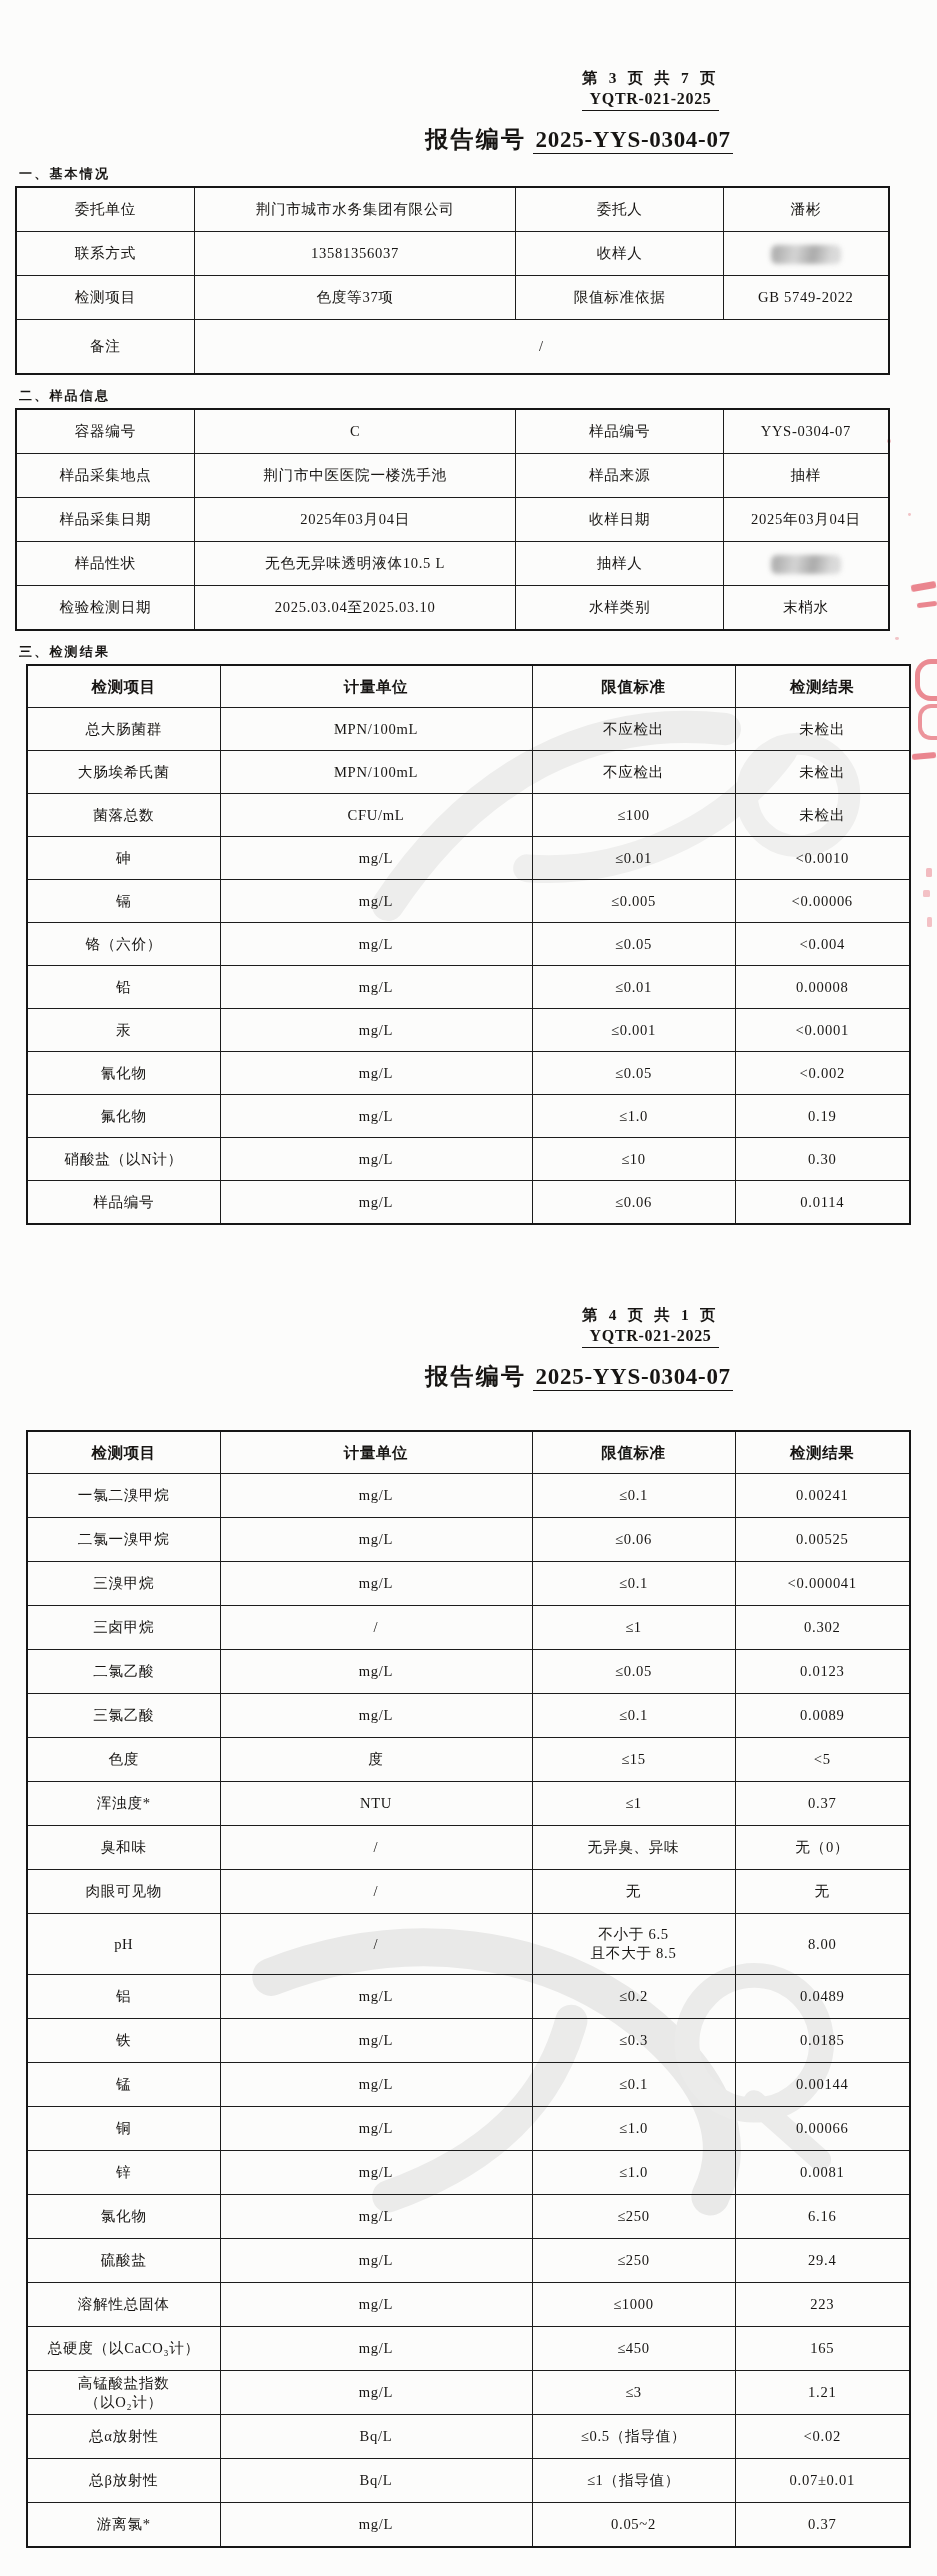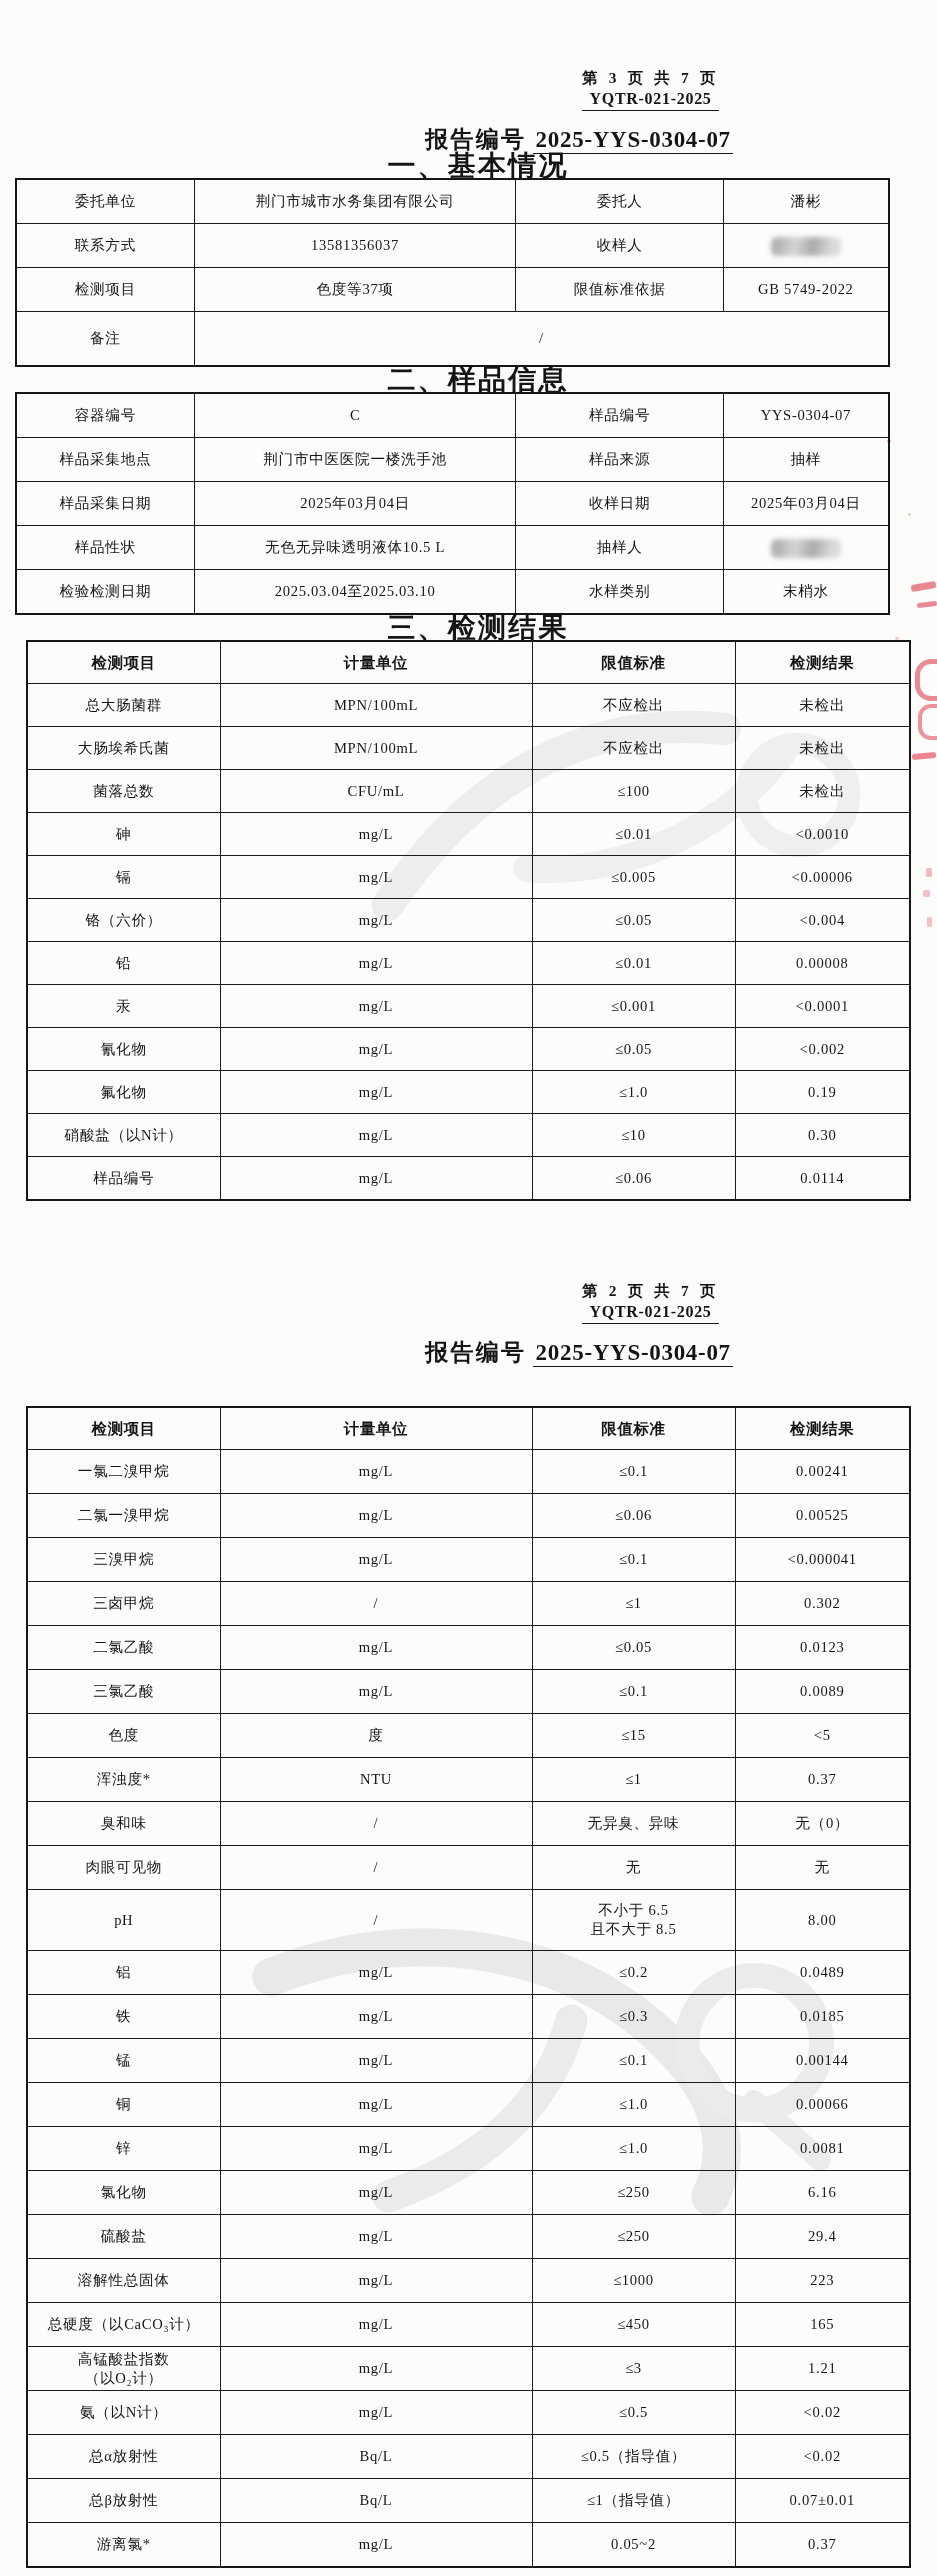--- a/index.html
+++ b/index.html
@@ -17,21 +17,21 @@
   .content{position:relative;z-index:2;}
   
   .page-head{width:fit-content;margin:0 218px 0 auto;text-align:center;}
   .page-head .pnum{font-size:15.4px;font-weight:bold;letter-spacing:3.7px;line-height:22px;}
   .page-head .code{font-size:16px;font-weight:bold;letter-spacing:0.7px;line-height:20.5px;
                    border-bottom:1.5px solid #171513;padding:0 1.5px 0.7px;}
   .report-line{width:fit-content;margin:16px 204px 0 auto;font-size:23px;font-weight:bold;line-height:26px;}
   .report-line .lbl{letter-spacing:2.2px;margin-right:7.3px;}
   .report-line .num{border-bottom:1.8px solid #171513;letter-spacing:0.7px;padding:0 2.2px 0.7px;}
   
-  h2.sec{font-size:28px;font-weight:bold;letter-spacing:2.2px;margin:0 0 0 19px;line-height:25px;text-align:center;}
+  h2.sec{font-size:13px;font-weight:bold;letter-spacing:2.2px;margin:8px 0 0 19px;line-height:25px;}
   .t1{margin-top:41px;margin-bottom:19px;}
   .t2{margin-top:23.4px;margin-bottom:17.6px;}
   .t3{margin-top:34px;margin-bottom:13px;}
   
   table.tbl{border-collapse:collapse;table-layout:fixed;background:transparent;}
   table.tbl td,table.tbl th{
     border:1.5px solid #1c1c1c;
     text-align:center;vertical-align:middle;
     font-size:14.6px;letter-spacing:0.7px;
     padding:1.5px 4.4px;white-space:pre-line;line-height:1.3;
@@ -261,21 +261,21 @@
           <tr>
             <td>样品编号</td>
             <td>mg/L</td>
             <td>≤0.06</td>
             <td>0.0114</td>
           </tr>
         </tbody>
     </table>
 
     <div class="page-head" style="margin-top:79px">
-      <div class="pnum">第 2 页 共 7 页</div>
+      <div class="pnum">第 4 页 共 1 页</div>
       <div class="code">YQTR-021-2025</div>
     </div>
 
     <div class="report-line">
       <span class="lbl">报告编号</span><span class="num">2025-YYS-0304-07</span>
     </div>
 
     <table class="tbl res res4" style="margin-top:40px">
       <colgroup>
           <col style="width:193px">
@@ -414,26 +414,20 @@
             <td>165</td>
           </tr>
           <tr>
             <td>高锰酸盐指数
 （以O₂计）</td>
             <td>mg/L</td>
             <td>≤3</td>
             <td>1.21</td>
           </tr>
           <tr>
-            <td>氨（以N计）</td>
-            <td>mg/L</td>
-            <td>≤0.5</td>
-            <td>&lt;0.02</td>
-          </tr>
-          <tr>
             <td>总α放射性</td>
             <td>Bq/L</td>
             <td>≤0.5（指导值）</td>
             <td>&lt;0.02</td>
           </tr>
           <tr>
             <td>总β放射性</td>
             <td>Bq/L</td>
             <td>≤1（指导值）</td>
             <td>0.07±0.01</td>

